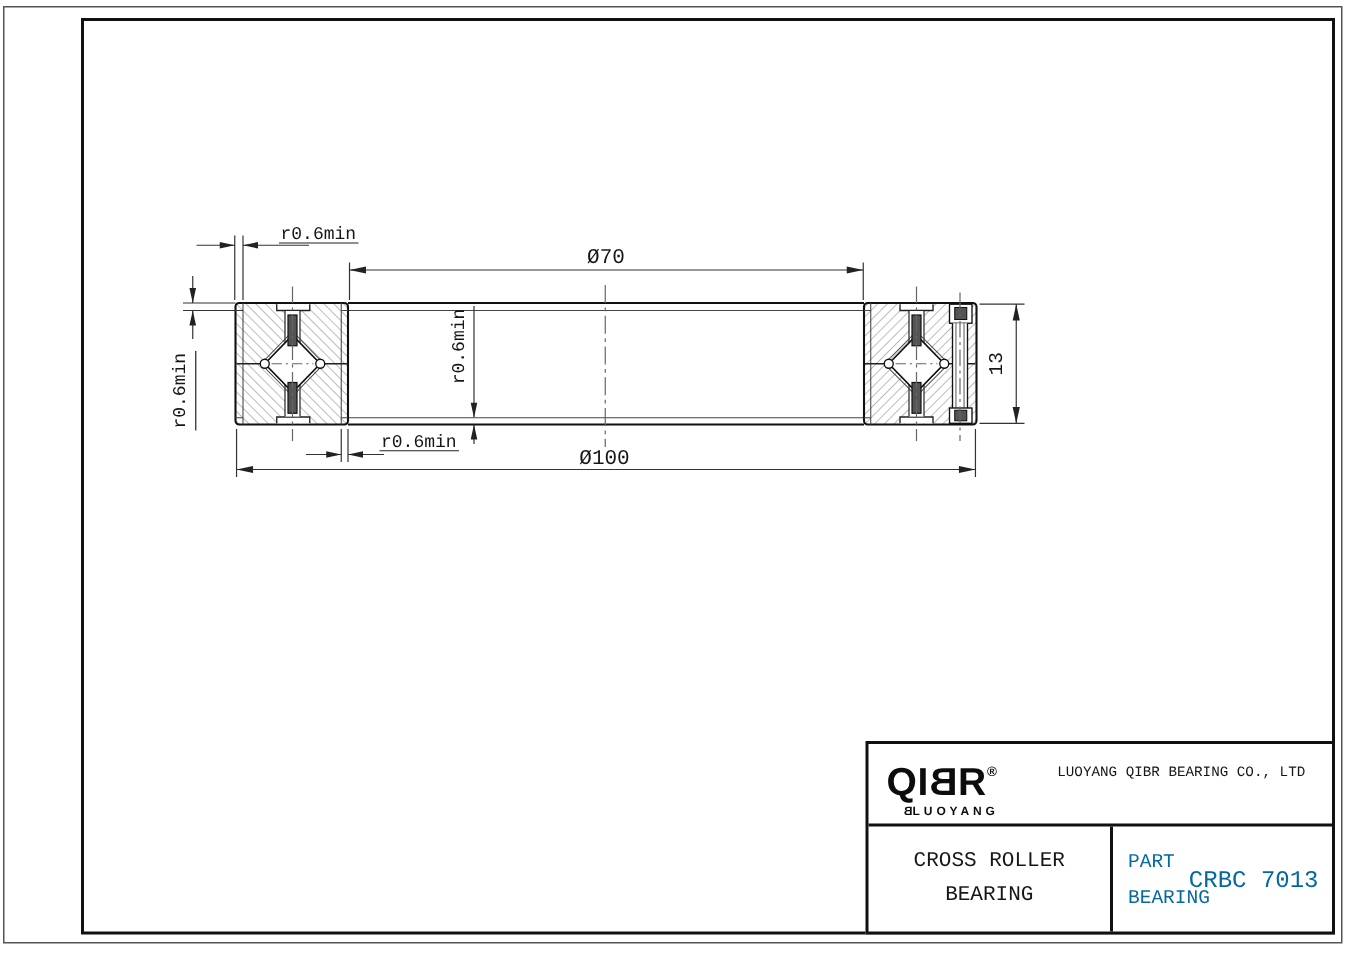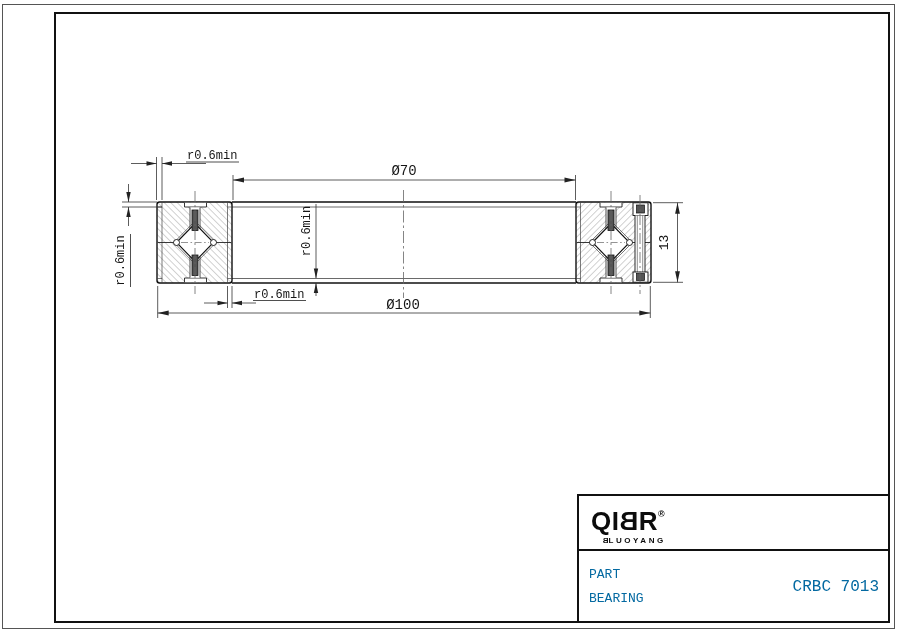--- a/index.html
+++ b/index.html
@@ -238,23 +238,28 @@
     </g>
   </svg>
 
   <div class="tblock">
     <div class="trow1">
       <div class="logo-cell">
         <div class="logo-text"><span>QI</span><span class="flipped">B</span><span>R</span><span class="reg-mark">®</span></div>
         <div class="logo-sub"><span class="flipped">B</span><span>LUOYANG</span></div>
       </div>
       <div class="company-cell">
+        <div>LUOYANG QIBR BEARING CO., LTD</div>
       </div>
     </div>
     <div class="trow2">
+      <div class="name-cell">
+        <div>CROSS ROLLER</div>
+        <div>BEARING</div>
+      </div>
       <div class="part-cell">
         <div class="part-label">
           <div>PART</div>
           <div>BEARING</div>
         </div>
         <div class="part-number">CRBC 7013</div>
       </div>
     </div>
   </div>
 

